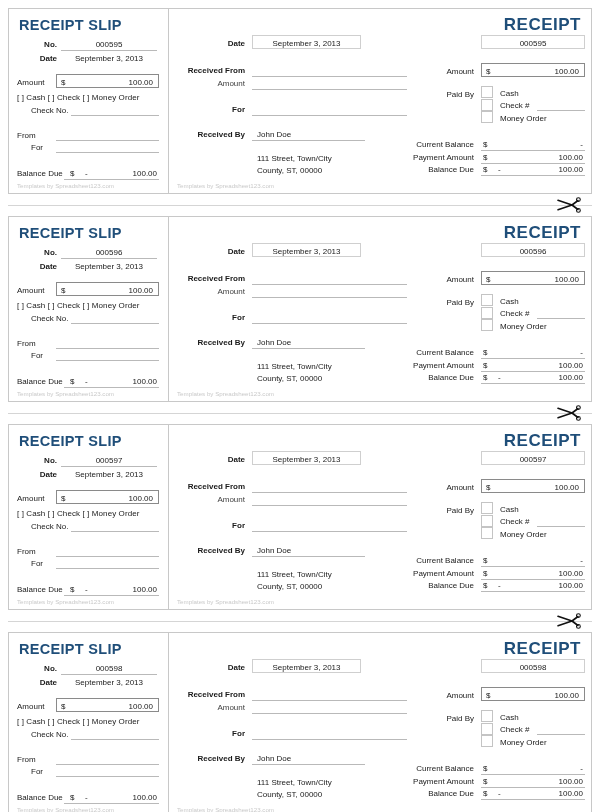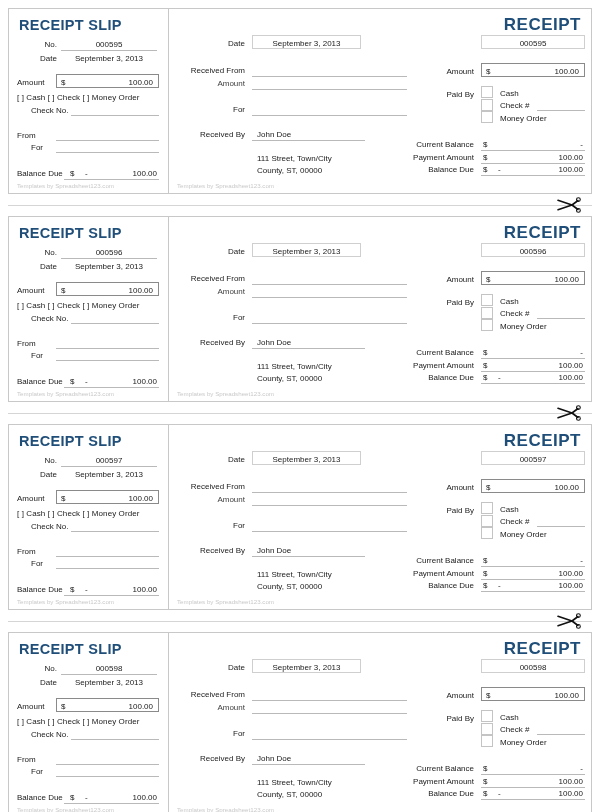--- a/index.html
+++ b/index.html
@@ -79,21 +79,21 @@
     letter-spacing: 0.5px;
   }
 
   
   .lbl {
     position: absolute;
     font-size: 8px;
     white-space: nowrap;
     color: #1a1a1a;
   }
-  .lbl.b  { font-weight: normal; }
+  .lbl.b  { font-weight: bold; }
   .lbl.dim { color: #404040; }
 
   .val {
     position: absolute;
     font-size: 8px;
     white-space: nowrap;
     color: #1a1a1a;
   }
 
   .rule {

